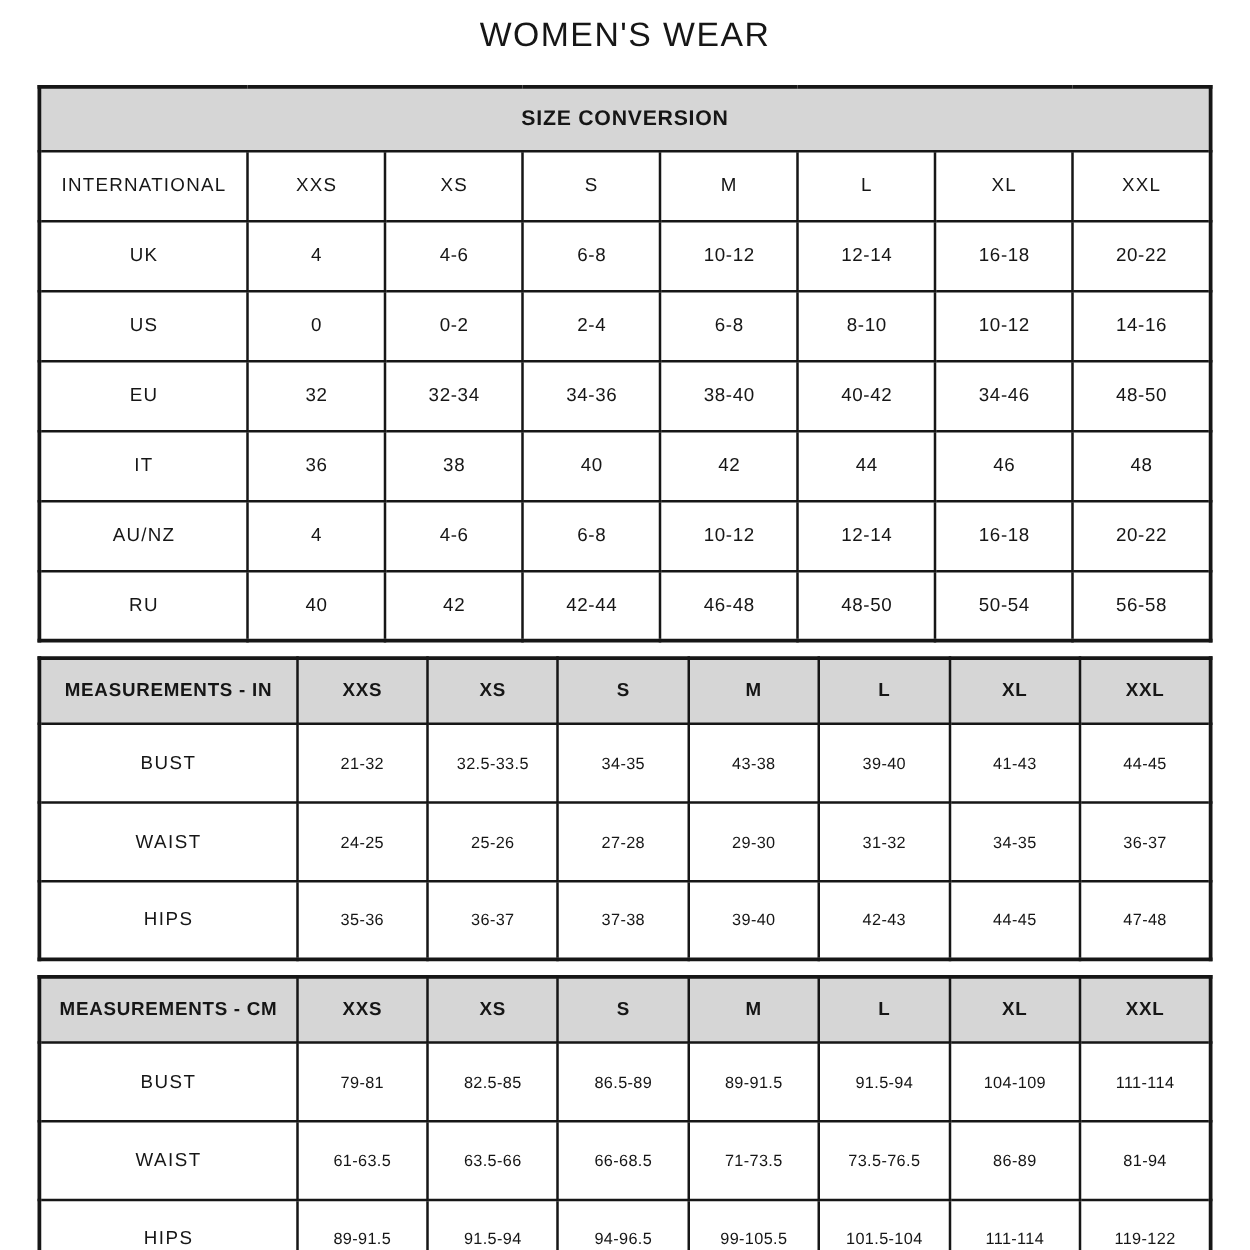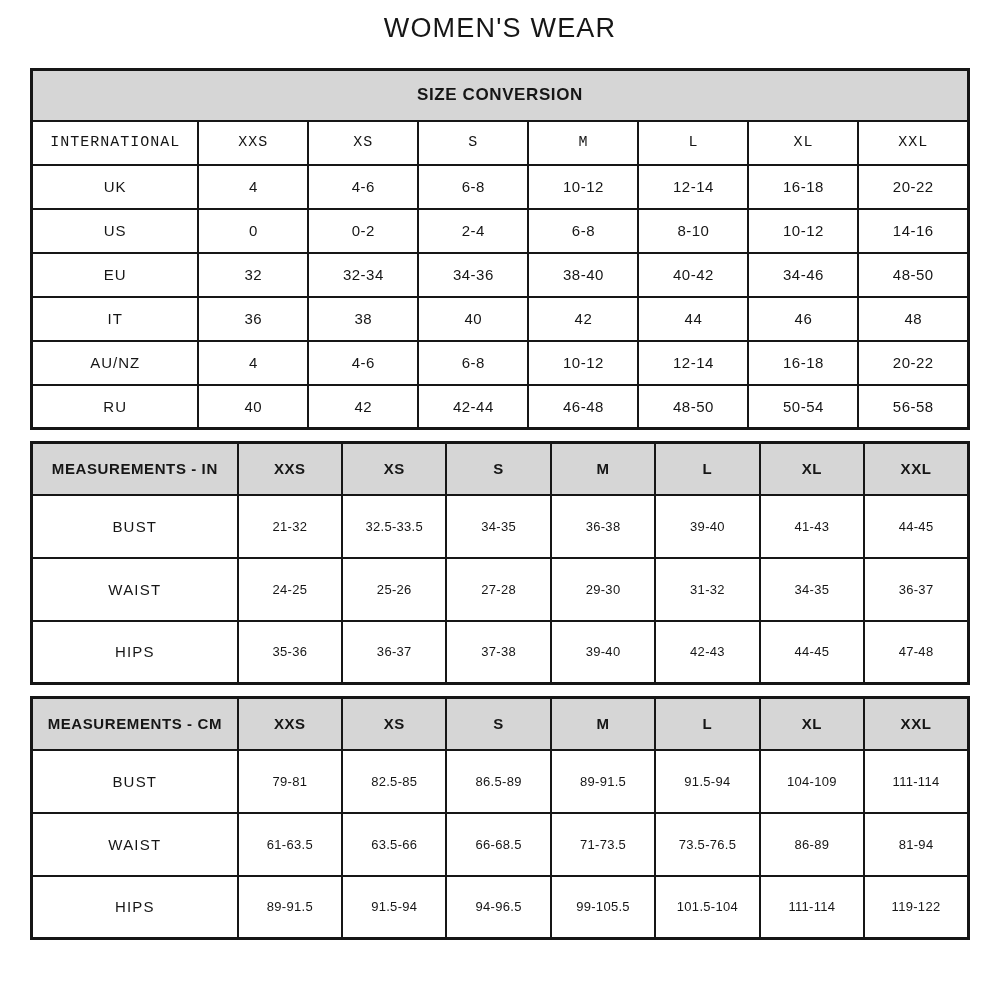--- a/index.html
+++ b/index.html
@@ -37,27 +37,26 @@
 
   
   .banner-cell {
     background: #d6d6d6;
     height: 51px;
     font-size: 17px;
     font-weight: 700;
     letter-spacing: 0.6px;
   }
   .table-sizes thead .col-head {
-    height: 44px;
+    height: 56px;
     font-size: 15px;
     font-weight: 400;
     letter-spacing: 1px;
-    font-family: Liberation Mono, monospace;
-  }
-  .table-sizes tbody td { height: 44px; font-size: 15px; letter-spacing: 0.5px; }
+  }
+  .table-sizes tbody td { height: 56px; font-size: 15px; letter-spacing: 0.5px; }
   .table-sizes tbody .row-label { letter-spacing: 1px; }
 
   
   .table-meas { margin-top: 11px; }
   .table-meas thead th {
     background: #d6d6d6;
     height: 52px;
     font-size: 15px;
     font-weight: 700;
     letter-spacing: 0.6px;
@@ -185,21 +184,21 @@
         <th>XL</th>
         <th>XXL</th>
       </tr>
     </thead>
     <tbody>
         <tr>
           <td class="row-label">BUST</td>
           <td class="value-cell">21-32</td>
           <td class="value-cell">32.5-33.5</td>
           <td class="value-cell">34-35</td>
-          <td class="value-cell">36-38</td>
+          <td class="value-cell">43-38</td>
           <td class="value-cell">39-40</td>
           <td class="value-cell">41-43</td>
           <td class="value-cell">44-45</td>
         </tr>
         <tr>
           <td class="row-label">WAIST</td>
           <td class="value-cell">24-25</td>
           <td class="value-cell">25-26</td>
           <td class="value-cell">27-28</td>
           <td class="value-cell">29-30</td>

